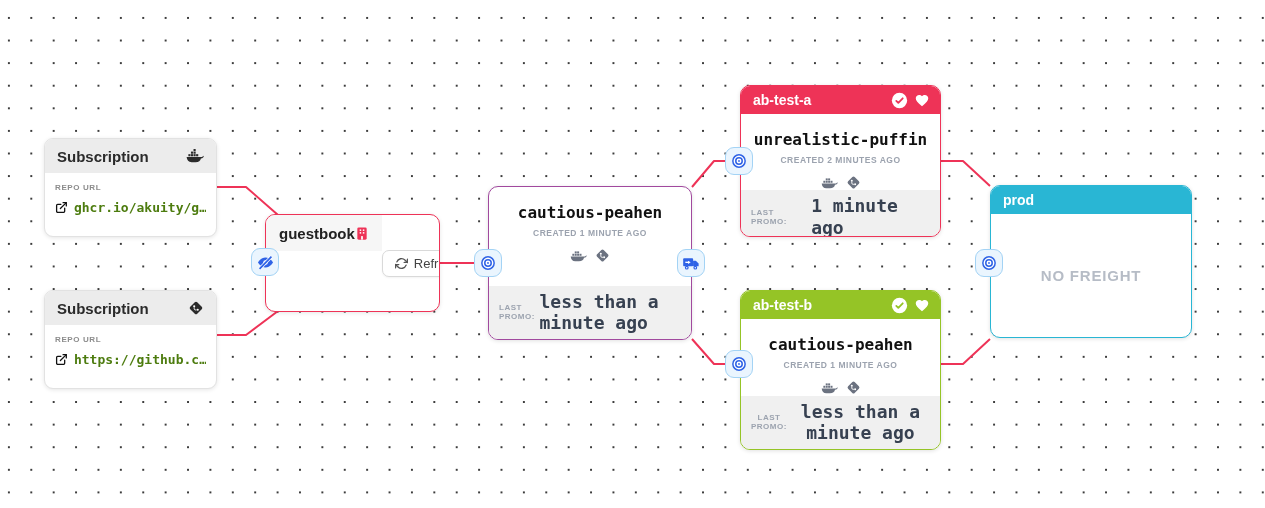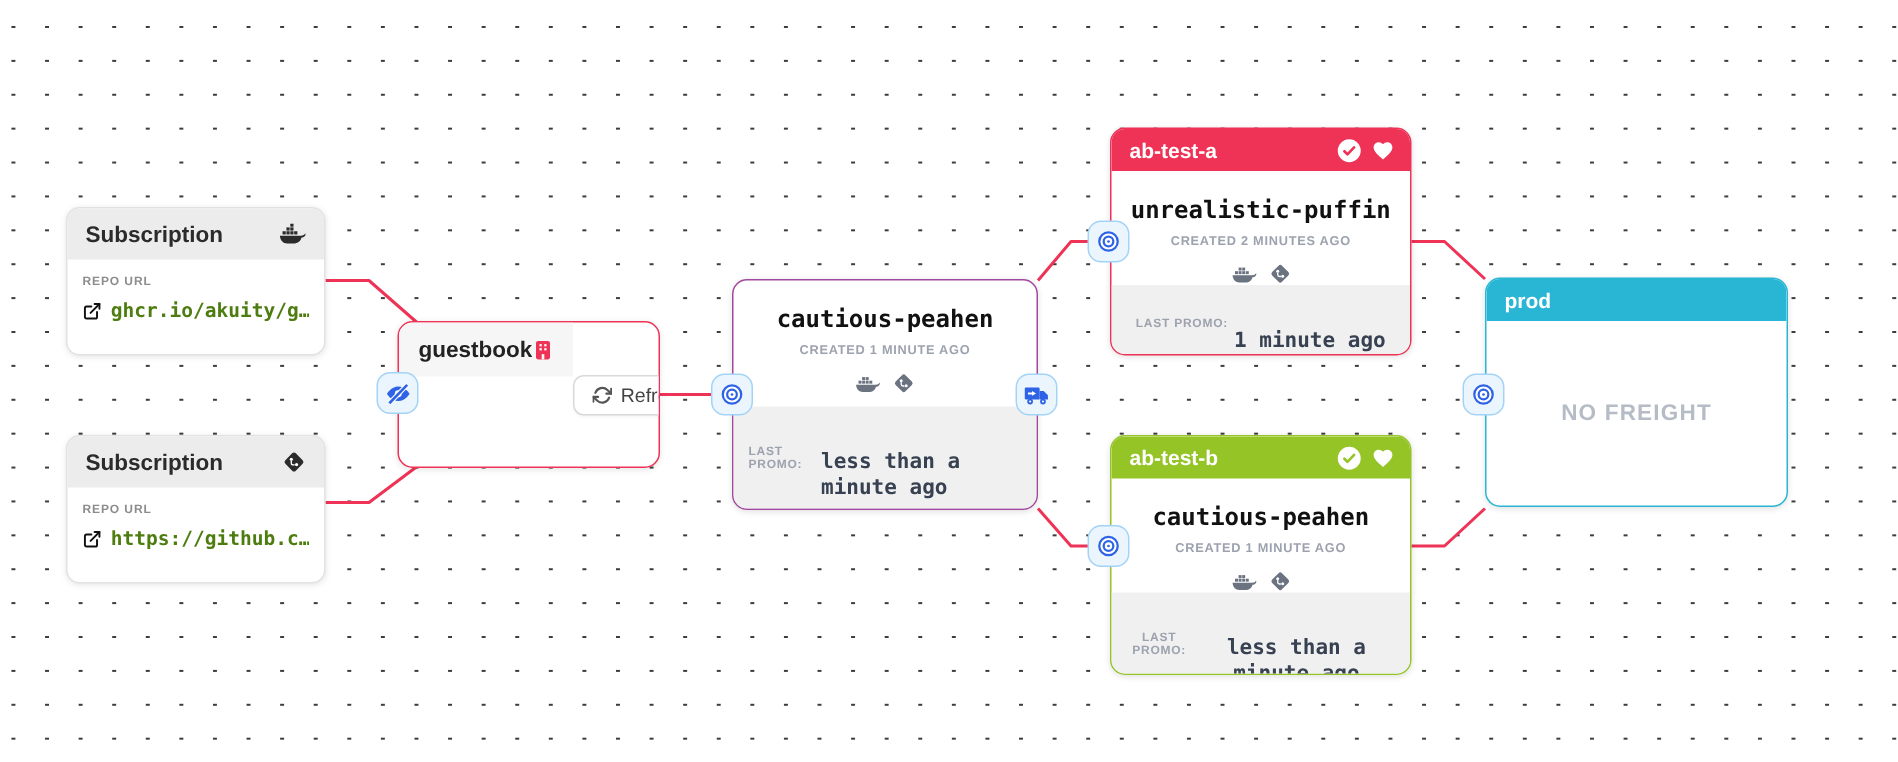--- a/index.html
+++ b/index.html
@@ -62,21 +62,21 @@
   .stage-body.center { justify-content:center; padding-top:0; }
   .freight-name { font-family:"DejaVu Sans Mono", monospace; font-weight:700; font-size:16px; color:#111; }
   .freight-created { margin-top:6px; font-size:8.5px; font-weight:700; color:#9ca3af; letter-spacing:.5px; }
   .freight-icons { margin-top:10px; display:flex; align-items:center; gap:8px; }
   .stage-footer {
     flex:0 0 auto; background:#f0f0f0; display:flex; align-items:center; gap:4px;
     padding:5px 10px; min-height:26px;
   }
   .stage-footer.centered { justify-content:center; }
   .fl { font-size:8px; font-weight:700; color:#9ca3af; letter-spacing:.5px; flex:0 1 auto; }
-  .fv { font-family:"DejaVu Sans Mono", monospace; font-weight:700; font-size:14px; color:#374151; line-height:1.2;margin-top:24px; }
+  .fv { font-family:"DejaVu Sans Mono", monospace; font-weight:700; font-size:18px; color:#374151; line-height:1.2; }
   .no-freight { font-size:15px; font-weight:700; color:#b6bcc6; letter-spacing:.8px; }
 
   
   .port {
     position:absolute; z-index:2; width:28px; height:28px; border-radius:9px;
     background:var(--portbg,#eaf5fe); border:1px solid var(--portbd,#a3d3f5);
     display:flex; align-items:center; justify-content:center;
   }
 </style>
 </head>

